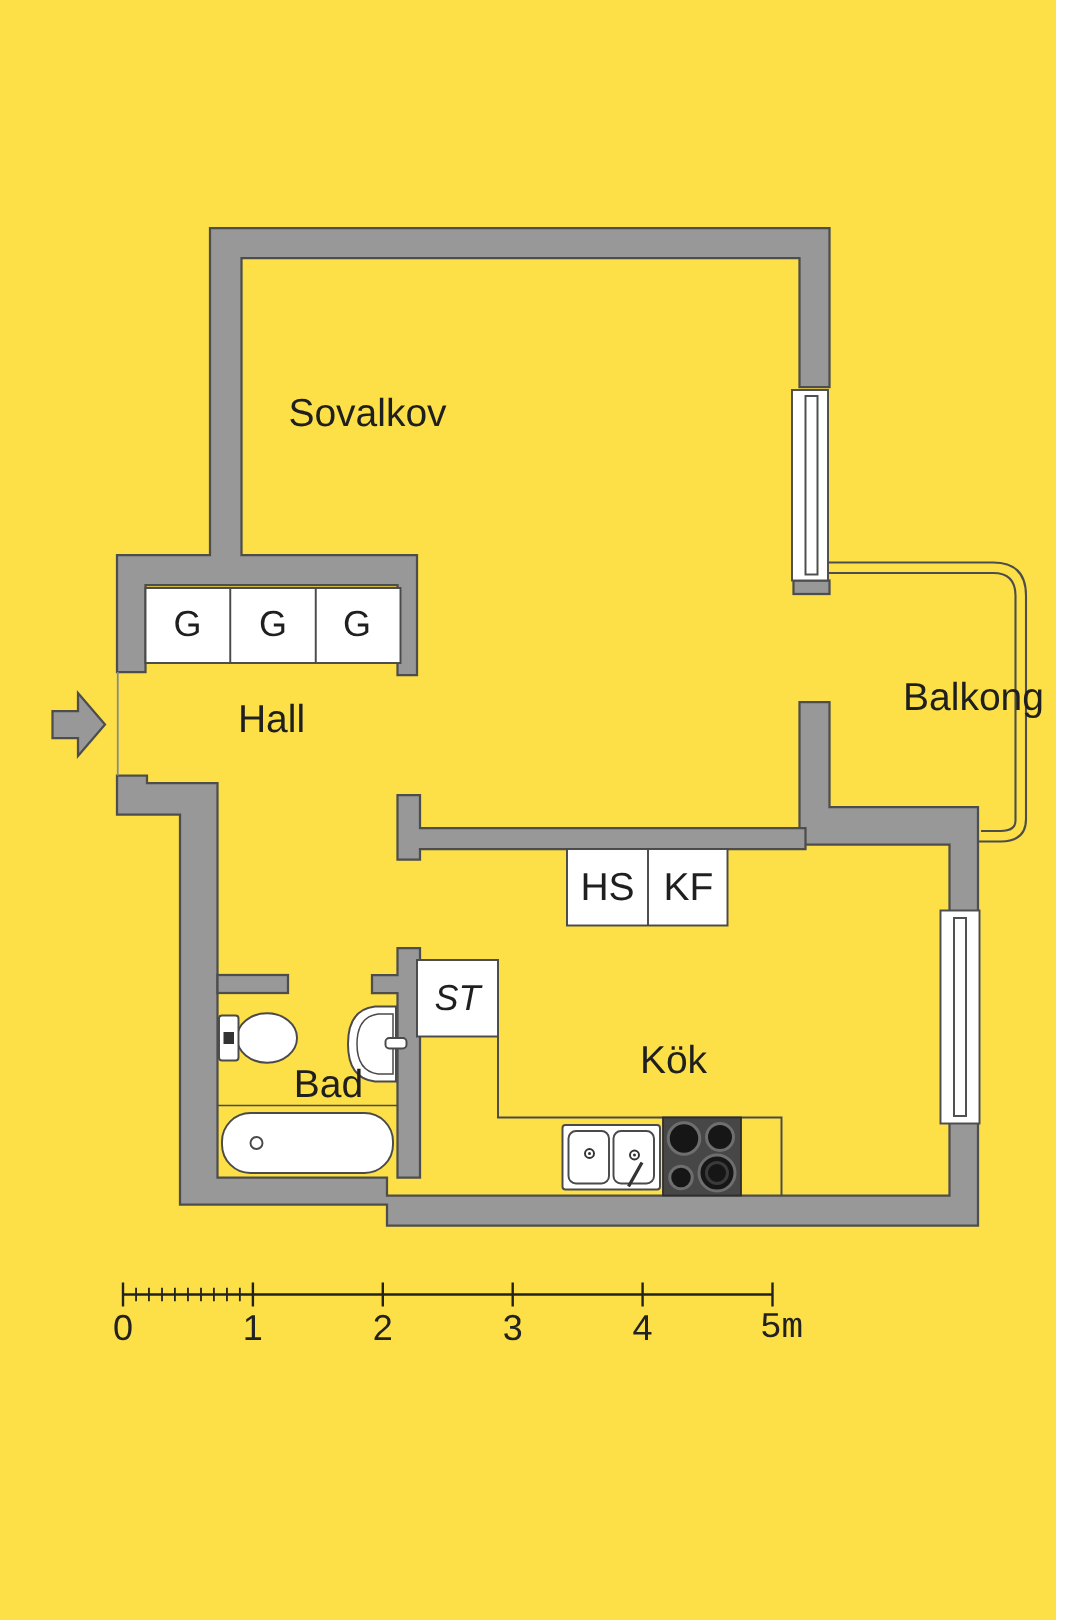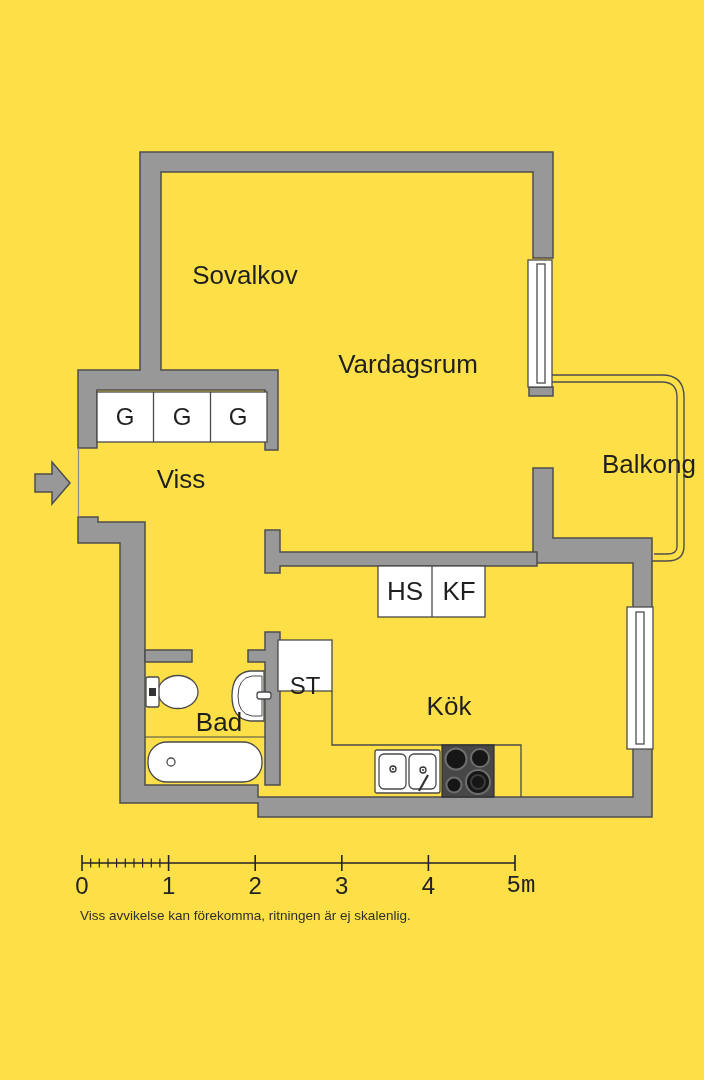--- a/index.html
+++ b/index.html
@@ -154,36 +154,34 @@
       <line x1="125.3" y1="858.5" x2="125.3" y2="867.5"></line>
       <line x1="134" y1="858.5" x2="134" y2="867.5"></line>
       <line x1="142.6" y1="858.5" x2="142.6" y2="867.5"></line>
       <line x1="151.3" y1="858.5" x2="151.3" y2="867.5"></line>
       <line x1="159.9" y1="858.5" x2="159.9" y2="867.5"></line>
     </g>
   </g>
 </svg>
 
 <div class="lbl room" style="left:245px;top:275px;">Sovalkov</div>
-<div class="lbl room" style="left:408px;top:364px;">Vardagsrum</div>
 <div class="lbl room" style="left:618px;top:464px;margin-left:31px;">Balkong</div>
-<div class="lbl room" style="left:181px;top:479px;">Viss</div>
+<div class="lbl room" style="left:181px;top:479px;">Hall</div>
 <div class="lbl room" style="left:449px;top:706px;">Kök</div>
 <div class="lbl room" style="left:219px;top:722px;">Bad</div>
 
 <div class="lbl small" style="left:125px;top:417px;">G</div>
 <div class="lbl small" style="left:182px;top:417px;">G</div>
 <div class="lbl small" style="left:238px;top:417px;">G</div>
 
 <div class="lbl room" style="left:405px;top:591px;">HS</div>
 <div class="lbl room" style="left:459px;top:591px;text-align:center;">KF</div>
-<div class="lbl small" style="left:305px;top:686px;">ST</div>
+<div class="lbl small" style="left:305px;top:666px;font-style:italic;">ST</div>
 
 <div class="scale-num" style="left:82px;top:874px;">0</div>
 <div class="scale-num" style="left:168.6px;top:874px;">1</div>
 <div class="scale-num" style="left:255.2px;top:874px;">2</div>
 <div class="scale-num" style="left:341.8px;top:874px;">3</div>
 <div class="scale-num" style="left:428.4px;top:874px;">4</div>
 <div class="scale-num" style="left:521px;top:874px;font-family:Liberation Mono, monospace;">5m</div>
 
-<div class="disclaimer">Viss avvikelse kan förekomma, ritningen är ej skalenlig.</div>
 
 </div>
 
 </body></html>

